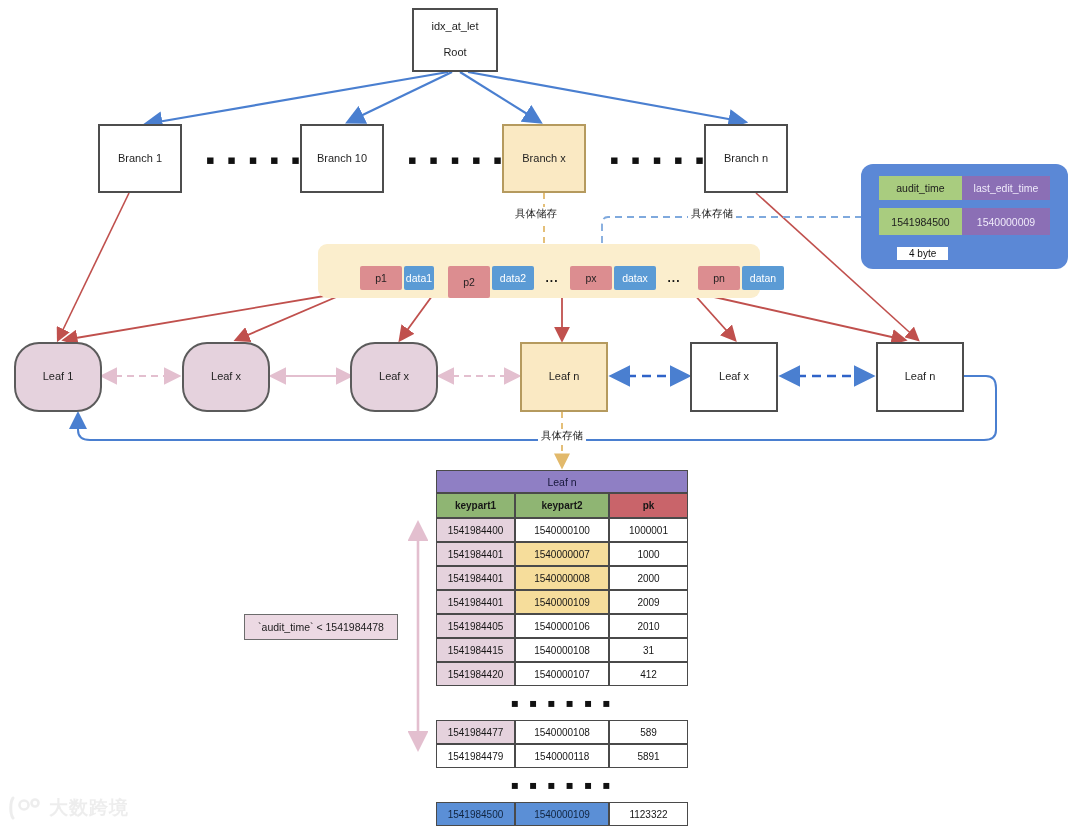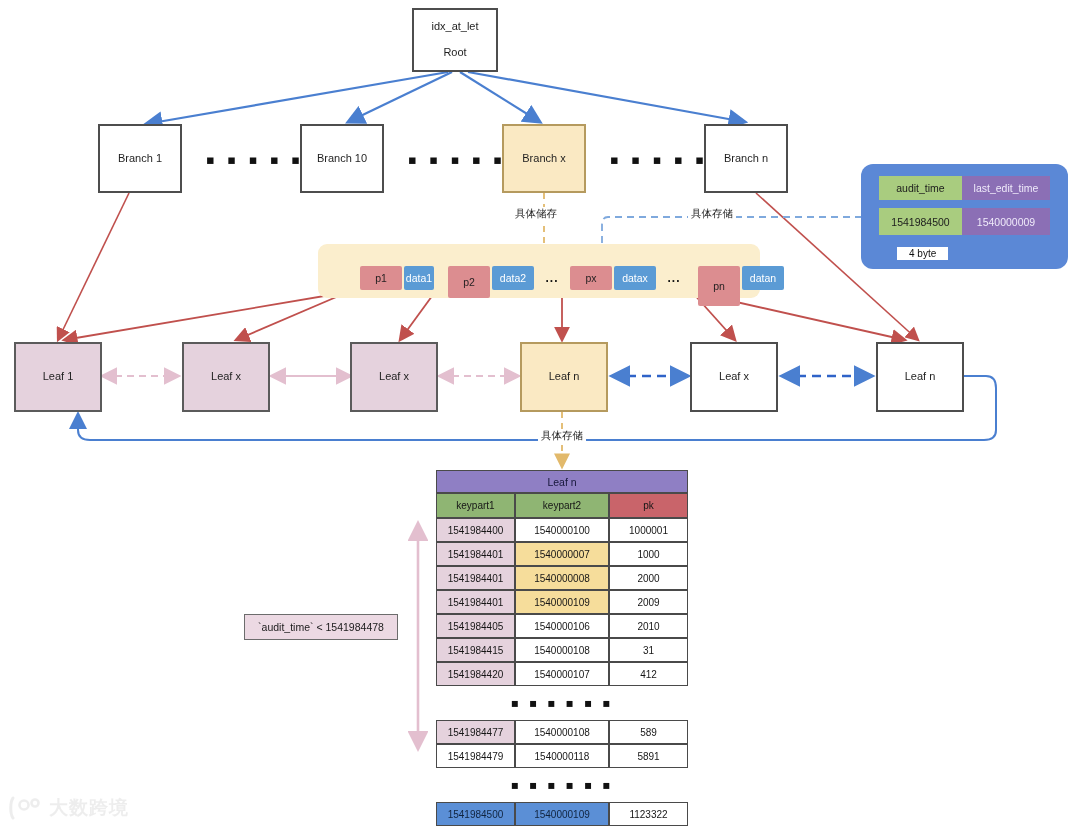--- a/index.html
+++ b/index.html
@@ -5,21 +5,21 @@
   html,body{margin:0;padding:0;background:#ffffff;}
   body{width:1080px;height:832px;position:relative;overflow:hidden;
        font-family:"Liberation Sans","DejaVu Sans",sans-serif;color:#1f1f1f;}
   #canvas{position:absolute;left:0;top:0;width:1080px;height:832px;}
   svg.layer{position:absolute;left:0;top:0;width:1080px;height:832px;pointer-events:none;}
 
   .node{position:absolute;box-sizing:border-box;border:2px solid #4d4d4d;background:#ffffff;
         display:flex;flex-direction:column;align-items:center;justify-content:center;
         font-size:11px;line-height:1.45;text-align:center;}
   .node.highlight{background:#fae9c3;border-color:#b59a5e;}
-  .node.leafpink{background:#e5d2dd;border-color:#5b5b5b;}
+  .node.leafpink{background:#e5d2dd;border-color:#5b5b5b;border-radius:25px;}
 
   .rootbox{font-size:11px;}
   .rootbox .l1{margin-bottom:10px;}
 
   .dots{position:absolute;font-size:13px;letter-spacing:4px;color:#111;font-weight:bold;
         font-family:"DejaVu Sans",sans-serif;}
 
   .ptrpanel{position:absolute;background:#fbeecd;border-radius:9px;}
   .cell{position:absolute;box-sizing:border-box;display:flex;align-items:center;justify-content:center;
         font-size:10.5px;border-radius:2px;margin-left:28px;}
@@ -41,21 +41,21 @@
            display:flex;align-items:center;justify-content:center;font-size:10.5px;color:#1b1b1b;}
 
   
   .tbl{position:absolute;left:436px;width:252px;}
   .trow{display:flex;box-sizing:border-box;}
   .tcell{box-sizing:border-box;border:1px solid #4a4a4a;display:flex;align-items:center;justify-content:center;
          font-size:10px;height:24px;color:#161616;background:#ffffff;}
   .c1{width:84px;} .c2{width:100px;} .c3{width:84px;}
   .title-row{height:23px;background:#8f7fc4;color:#16163a;border:1px solid #4a4a4a;box-sizing:border-box;
              display:flex;align-items:center;justify-content:center;font-size:10.5px;}
-  .hdr{height:25px;font-weight:normal;}
+  .hdr{height:25px;font-weight:bold;}
   .hdr.k{background:#8fb573;} .hdr.pk{background:#c9646a;}
   .k1shade{background:#e5d2dd;}
   .k2shade{background:#f6dd9b;}
   .blueshade{background:#5b8fd6;color:#10243f;}
   .elips{text-align:center;font-size:12px;font-weight:bold;letter-spacing:3px;color:#111;
          height:22px;line-height:22px;font-family:"DejaVu Sans",sans-serif;}
 
   .watermark{position:absolute;left:8px;top:795px;display:flex;align-items:center;gap:7px;opacity:.5;}
   .wm-logo{width:34px;height:26px;position:relative;}
   .wm-text{font-size:19px;font-weight:bold;color:#dddddd;letter-spacing:1px;
@@ -201,21 +201,21 @@
     </div>
   <div class="cell p" style="left:542px;top:266px;width:42px;height:24px;">
     <span>px</span>
     </div>
   <div class="cell d" style="left:586px;top:266px;width:42px;height:24px;">
     <span>datax</span>
     </div>
   <div class="cell e" style="left:630px;top:266px;width:32px;height:24px;">
     <span>...</span>
     </div>
-  <div class="cell p" style="left:670px;top:266px;width:42px;height:40px;">
+  <div class="cell p" style="left:670px;top:266px;width:42px;height:24px;">
     <span>pn</span>
     </div>
   <div class="cell d" style="left:714px;top:266px;width:42px;height:24px;">
     <span>datan</span>
     </div>
 
   <div class="node leafpink" style="left:14px;top:342px;width:88px;height:70px;">
     <span>Leaf 1</span>
     </div>
   <div class="node leafpink" style="left:182px;top:342px;width:88px;height:70px;">

